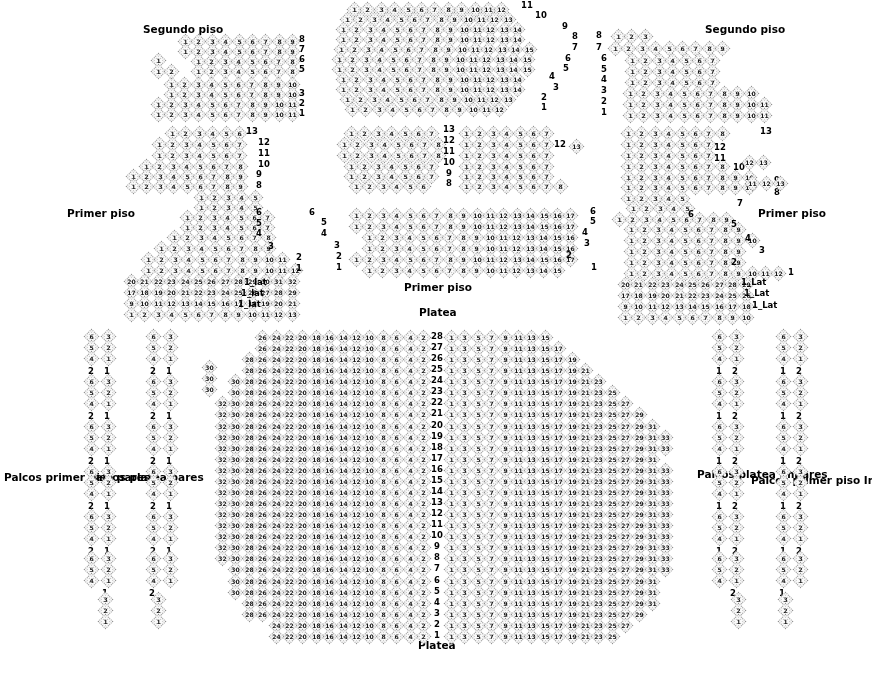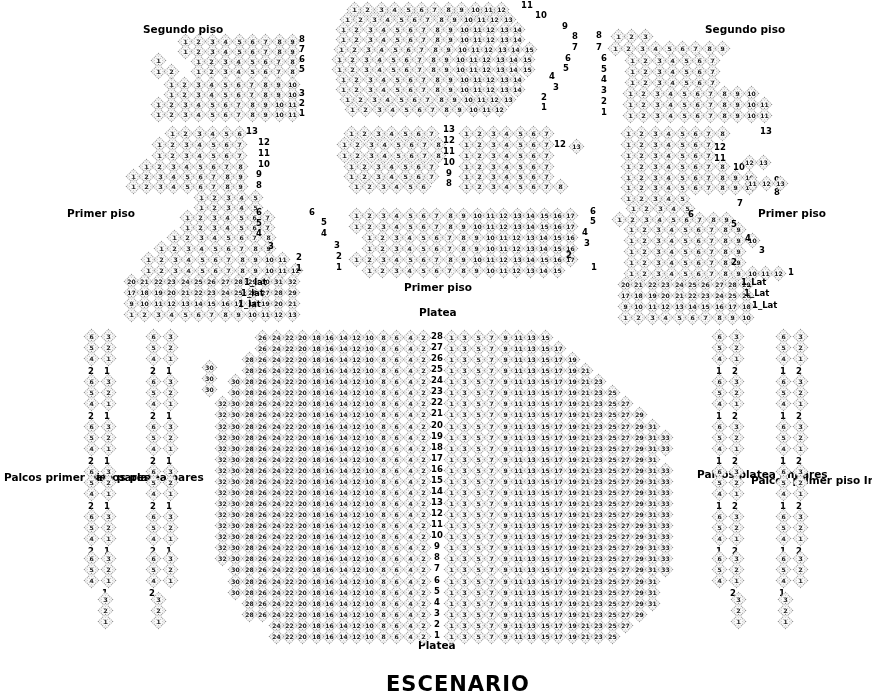--- a/index.html
+++ b/index.html
@@ -36,21 +36,20 @@
   <span class="lbl" id="lbl-segundo-right">Segundo piso</span>
   <span class="lbl" id="lbl-primer-left">Primer piso</span>
   <span class="lbl" id="lbl-primer-center">Primer piso</span>
   <span class="lbl" id="lbl-primer-right">Primer piso</span>
   <span class="lbl" id="lbl-platea-top">Platea</span>
   <span class="lbl" id="lbl-platea-bottom">Platea</span>
   <span class="lbl" id="lbl-palcos-left-1">Palcos primer piso pares</span>
   <span class="lbl" id="lbl-palcos-left-2">Palcos platea pares</span>
   <span class="lbl" id="lbl-palcos-right-1">Palcos platea Impares</span>
   <span class="lbl" id="lbl-palcos-right-2">Palcos primer piso Imp</span>
-  <span class="lbl" id="lbl-stage">ESCENARIO</span>
 <div class="seat" style="left: 180px; top: 36px;">
       <i>1</i>
     </div>
     <div class="seat" style="left: 193.4px; top: 36px;">
       <i>2</i>
     </div>
     <div class="seat" style="left: 206.8px; top: 36px;">
       <i>3</i>
     </div>
     <div class="seat" style="left: 220.2px; top: 36px;">

